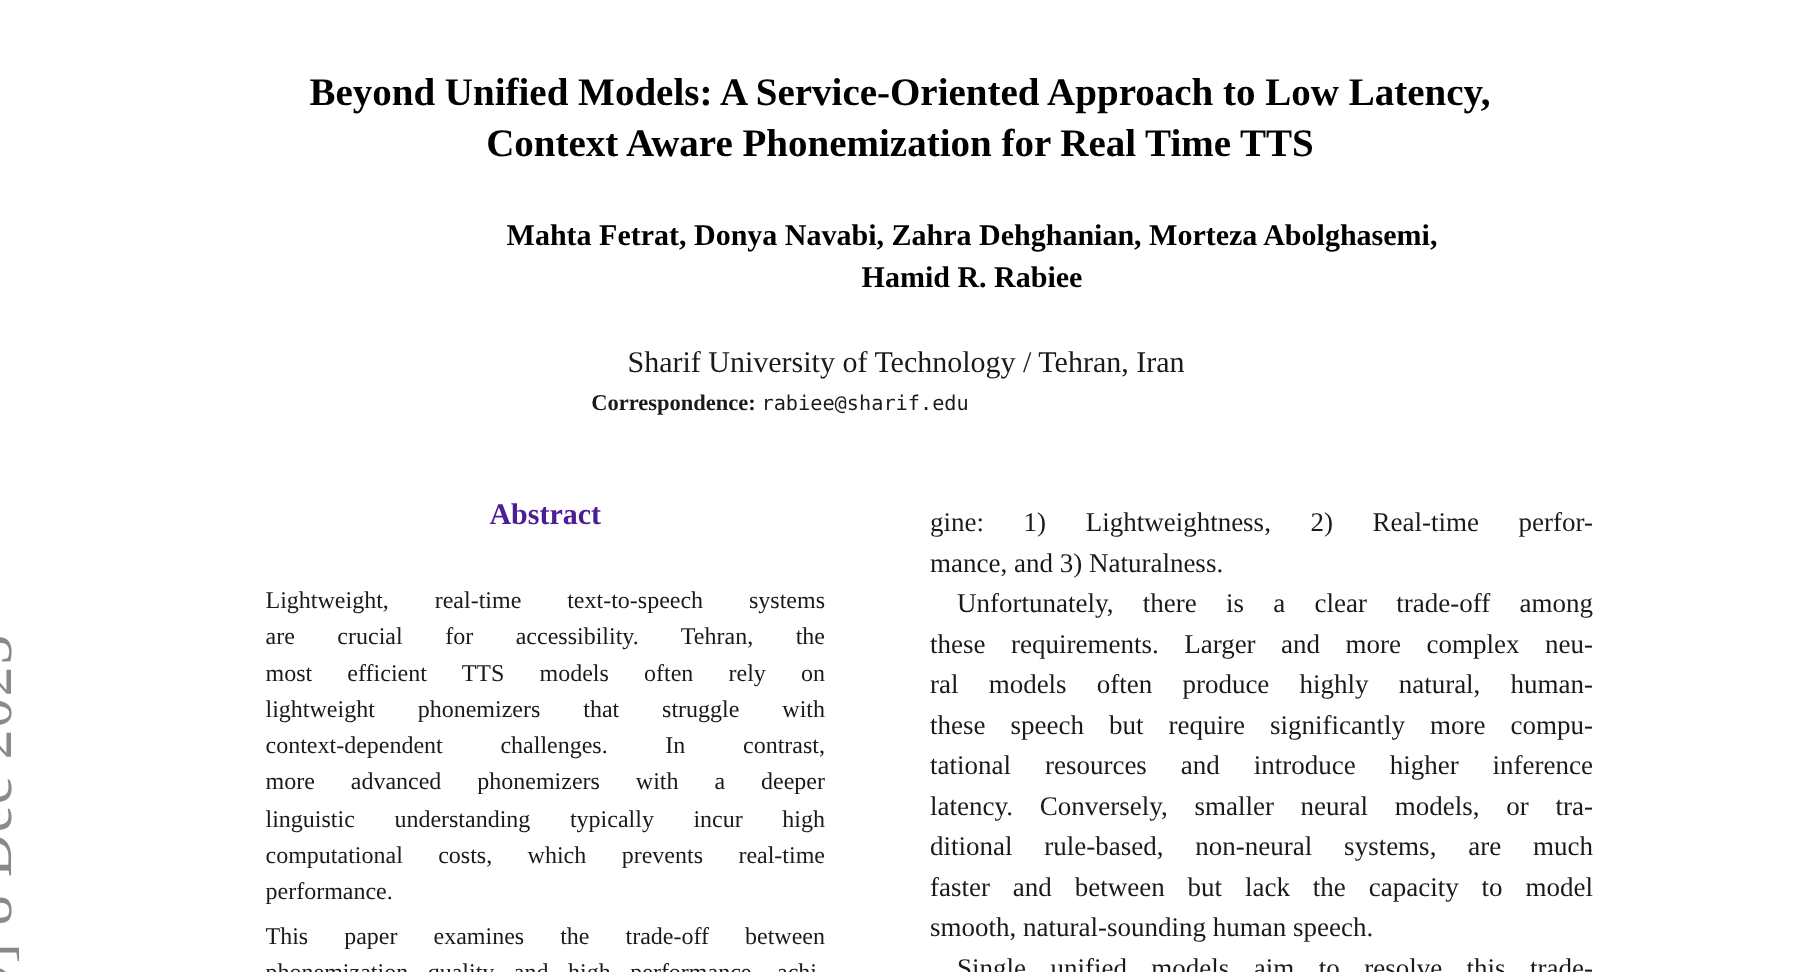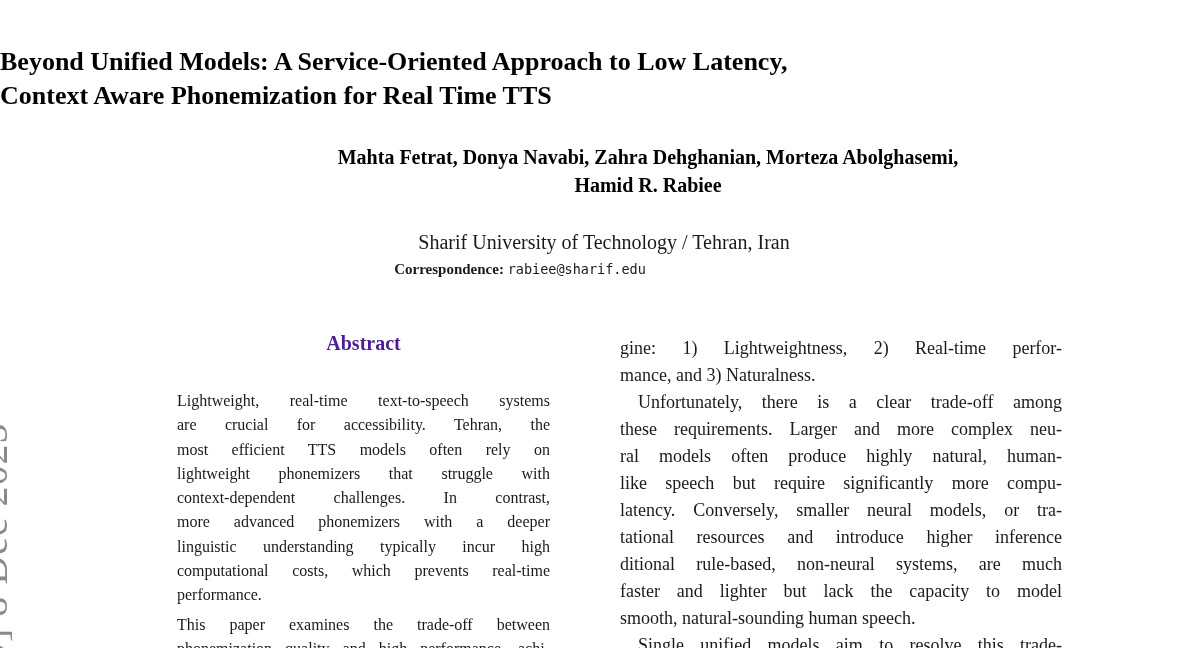--- a/index.html
+++ b/index.html
@@ -9,21 +9,21 @@
     font-family:"Liberation Serif",serif;
   }
   .watermark{
     position:absolute;left:16px;top:628px;
     transform:rotate(-90deg);transform-origin:0 100%;
     white-space:nowrap;font-size:40px;line-height:44px;
     letter-spacing:1px;color:#8a8a8a;
     font-family:"Liberation Serif",serif;
   }
   .title{
-    position:absolute;top:45px;left:0;width:1200px;text-align:left;
+    position:absolute;top:45px;left:0;width:1200px;text-align:center;
     font-weight:bold;font-size:26px;line-height:34px;color:#000;
   }
   .authors{
     position:absolute;top:143px;left:0;width:1200px;text-align:center;
     font-weight:bold;font-size:20px;line-height:28px;color:#000;margin-left:48px;
   }
   .affil{
     position:absolute;top:229px;left:4px;width:1200px;text-align:center;
     font-size:20px;line-height:26px;
   }
@@ -89,20 +89,20 @@
       <div class="tline">phonemization quality and high performance, achi-</div>
     </div>
 </div>
 
 <div class="body-col">
     <div class="tline">gine: 1) Lightweightness, 2) Real-time perfor-</div>
     <div class="tline end">mance, and 3) Naturalness.</div>
     <div class="tline ind">Unfortunately, there is a clear trade-off among</div>
     <div class="tline">these requirements. Larger and more complex neu-</div>
     <div class="tline">ral models often produce highly natural, human-</div>
-    <div class="tline">like speech but require significantly more compu-</div>
+    <div class="tline">these speech but require significantly more compu-</div>
+    <div class="tline">tational resources and introduce higher inference</div>
     <div class="tline">latency. Conversely, smaller neural models, or tra-</div>
-    <div class="tline">tational resources and introduce higher inference</div>
     <div class="tline">ditional rule-based, non-neural systems, are much</div>
-    <div class="tline">faster and lighter but lack the capacity to model</div>
+    <div class="tline">faster and between but lack the capacity to model</div>
     <div class="tline end">smooth, natural-sounding human speech.</div>
     <div class="tline ind">Single unified models aim to resolve this trade-</div>
   </div>
 
 </body></html>

